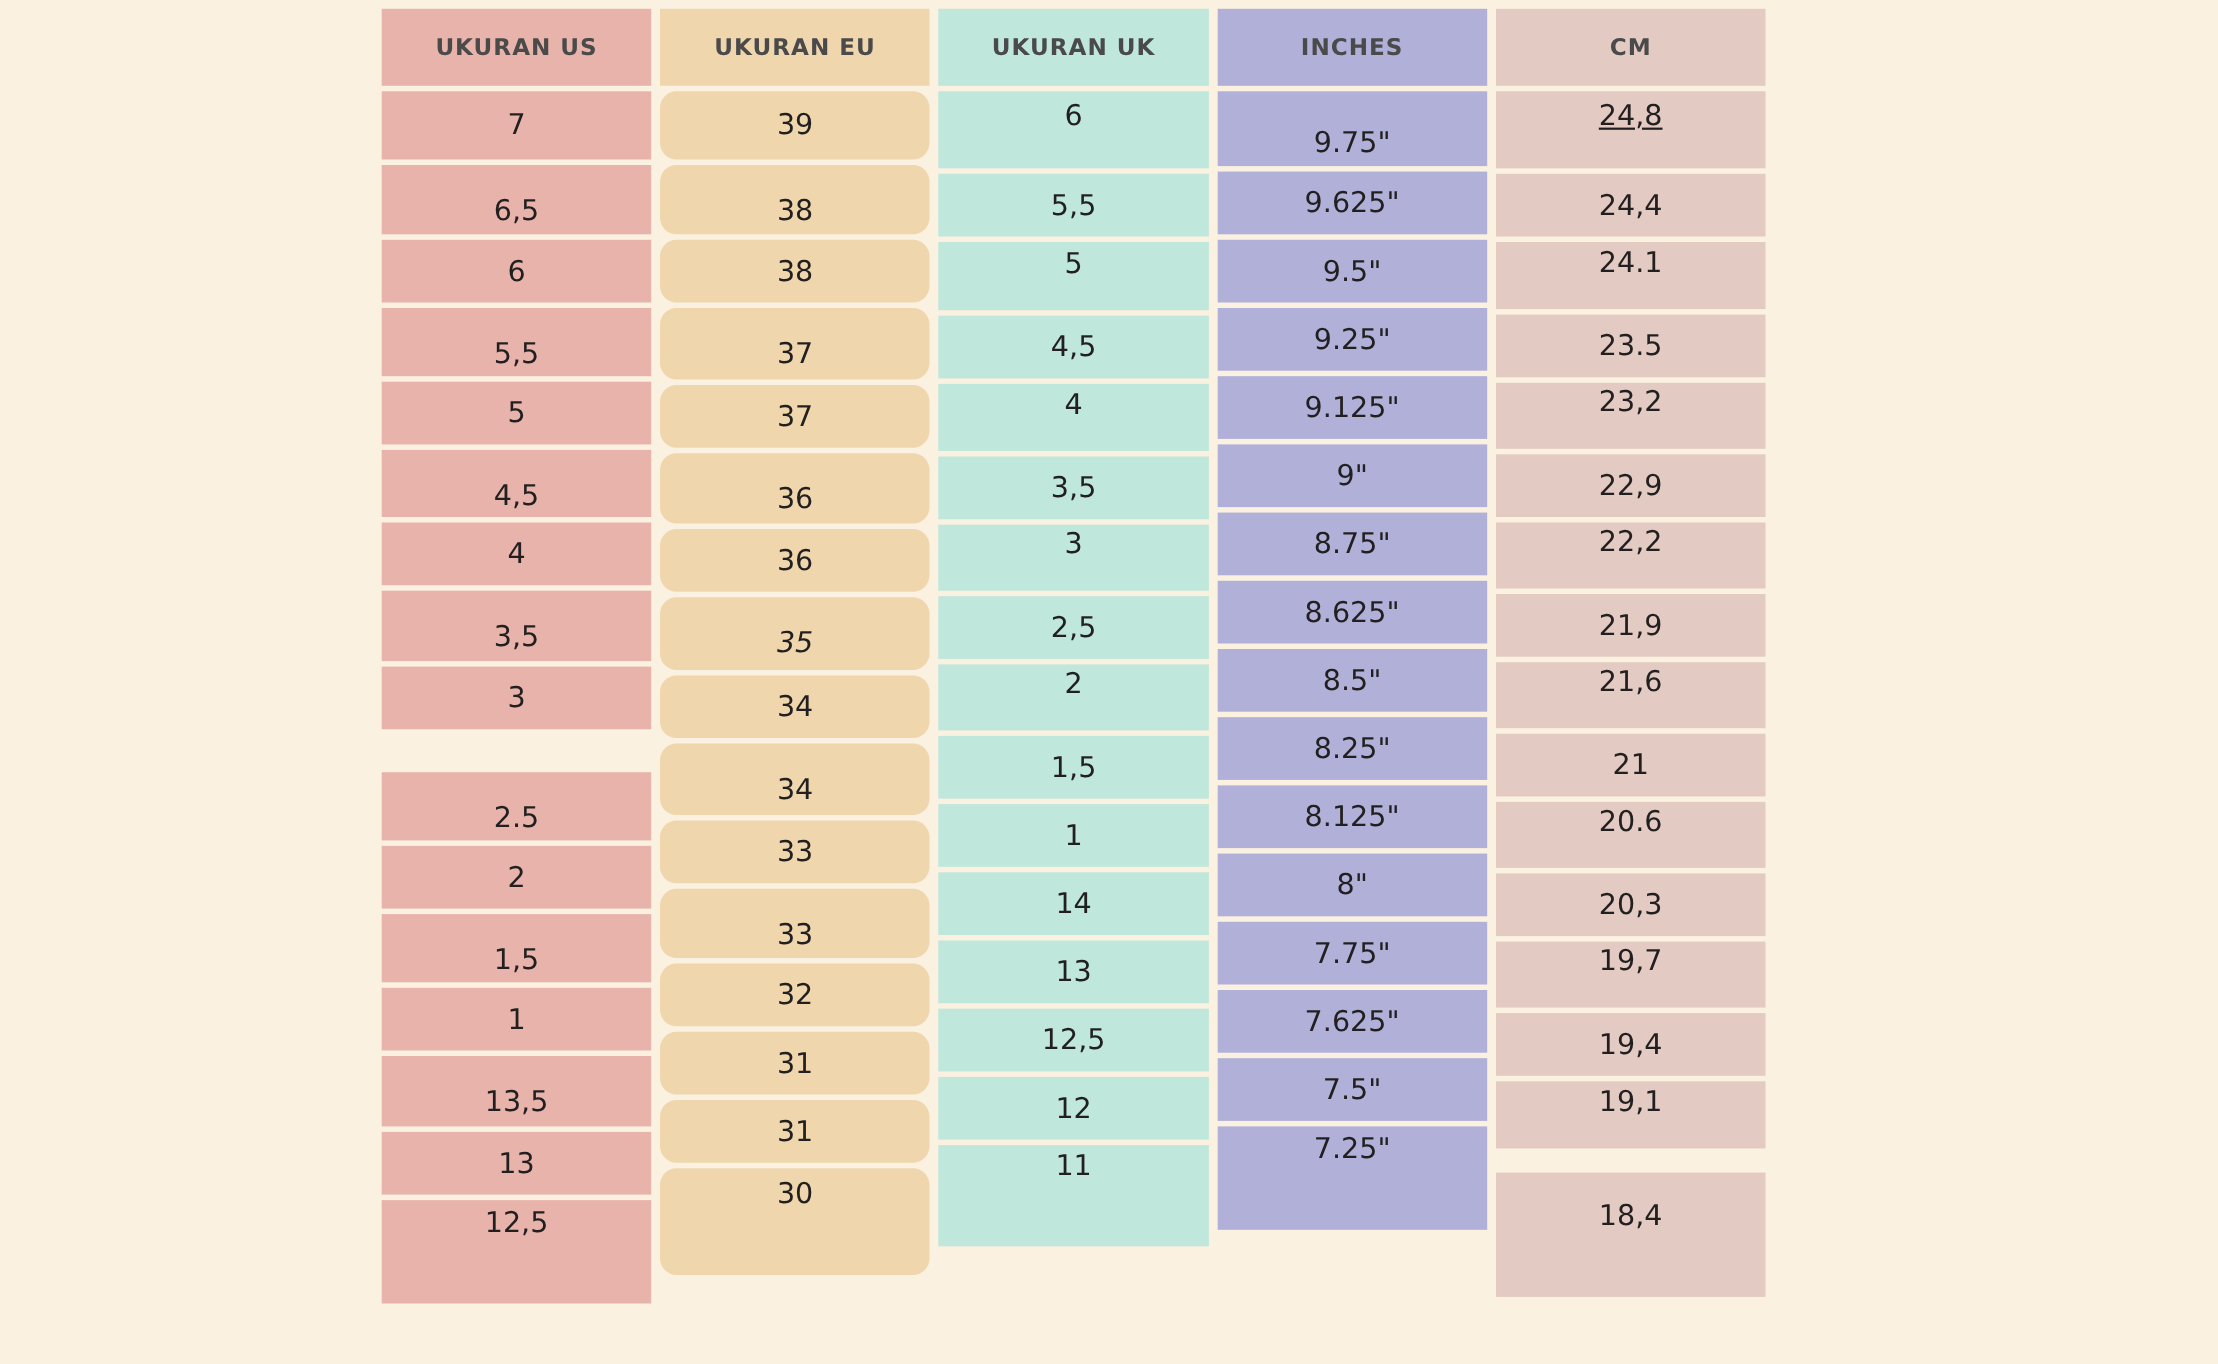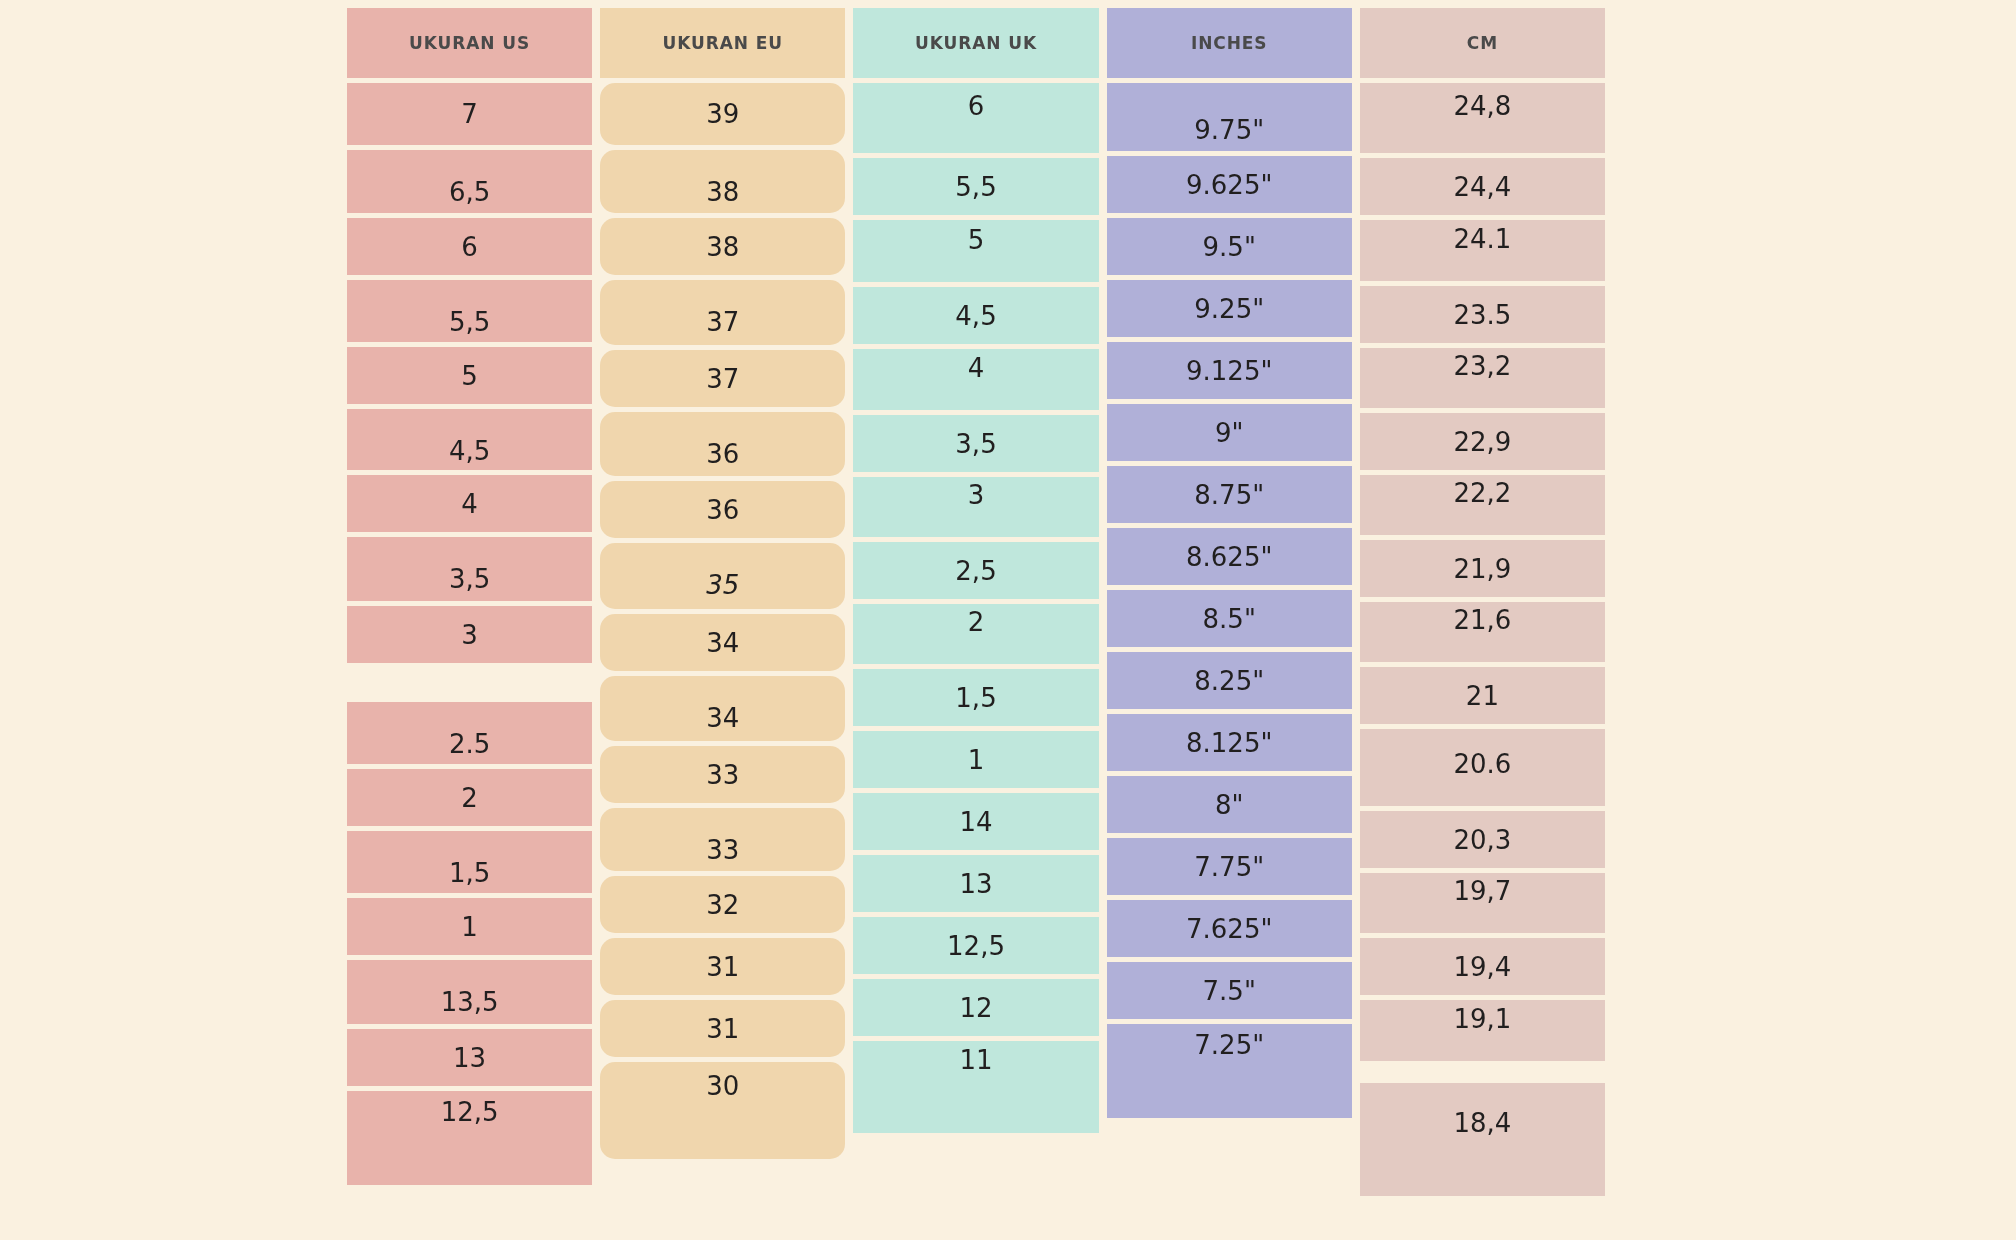--- a/index.html
+++ b/index.html
@@ -32,21 +32,21 @@
     flex-direction: column;
     gap: 5px;
     min-width: 0;
   }
 
   .col-header {
     height: 70px;
     display: flex;
     align-items: center;
     justify-content: center;
-    font-size: 17px;
+    font-size: 21px;
     font-weight: 700;
     letter-spacing: 0.9px;
     color: #4a4a4a;
     white-space: nowrap;
   }
 
   .col-cell {
     display: flex;
     justify-content: center;
     font-size: 26px;
@@ -95,26 +95,26 @@
   .col-uk .col-cell:nth-child(10) { align-items: flex-start; padding-top: 3px; }
   .col-uk .col-cell:nth-child(17) { height: 88px; align-items: flex-start; padding-top: 4px; }
 
   
   .col-in .col-cell { height: 57px; align-items: center; }
   .col-in .col-cell:nth-child(2)  { height: 62px; align-items: flex-end; padding-bottom: 6px; }
   .col-in .col-cell:nth-child(17) { height: 88px; align-items: flex-start; padding-top: 6px; }
 
   
   .col-cm .col-cell { height: 57px; align-items: center; }
-  .col-cm .col-cell:nth-child(2)  { height: 62px; align-items: flex-start; padding-top: 8px; }
+  .col-cm .col-cell:nth-child(2)  { height: 62px; align-items: flex-start; padding-top: 8px; text-decoration: underline; }
   .col-cm .col-cell:nth-child(4)  { align-items: flex-start; padding-top: 4px; }
   .col-cm .col-cell:nth-child(6)  { align-items: flex-start; padding-top: 3px; }
   .col-cm .col-cell:nth-child(8)  { align-items: flex-start; padding-top: 3px; }
   .col-cm .col-cell:nth-child(10) { align-items: flex-start; padding-top: 3px; }
-  .col-cm .col-cell:nth-child(12) { align-items: flex-start; padding-top: 20px; }
+  .col-cm .col-cell:nth-child(12) { align-items: flex-start; padding-top: 3px; }
   .col-cm .col-cell:nth-child(14) { align-items: flex-start; padding-top: 3px; }
   .col-cm .col-cell:nth-child(16) { align-items: flex-start; padding-top: 4px; }
   .col-cm .col-cell:nth-child(17) { height: 88px; align-items: flex-start; padding-top: 25px; margin-top: 17px; }
 </style>
 </head>
 <body>
 
 <div id="size-table">
 
   <div class="size-column col-us">

